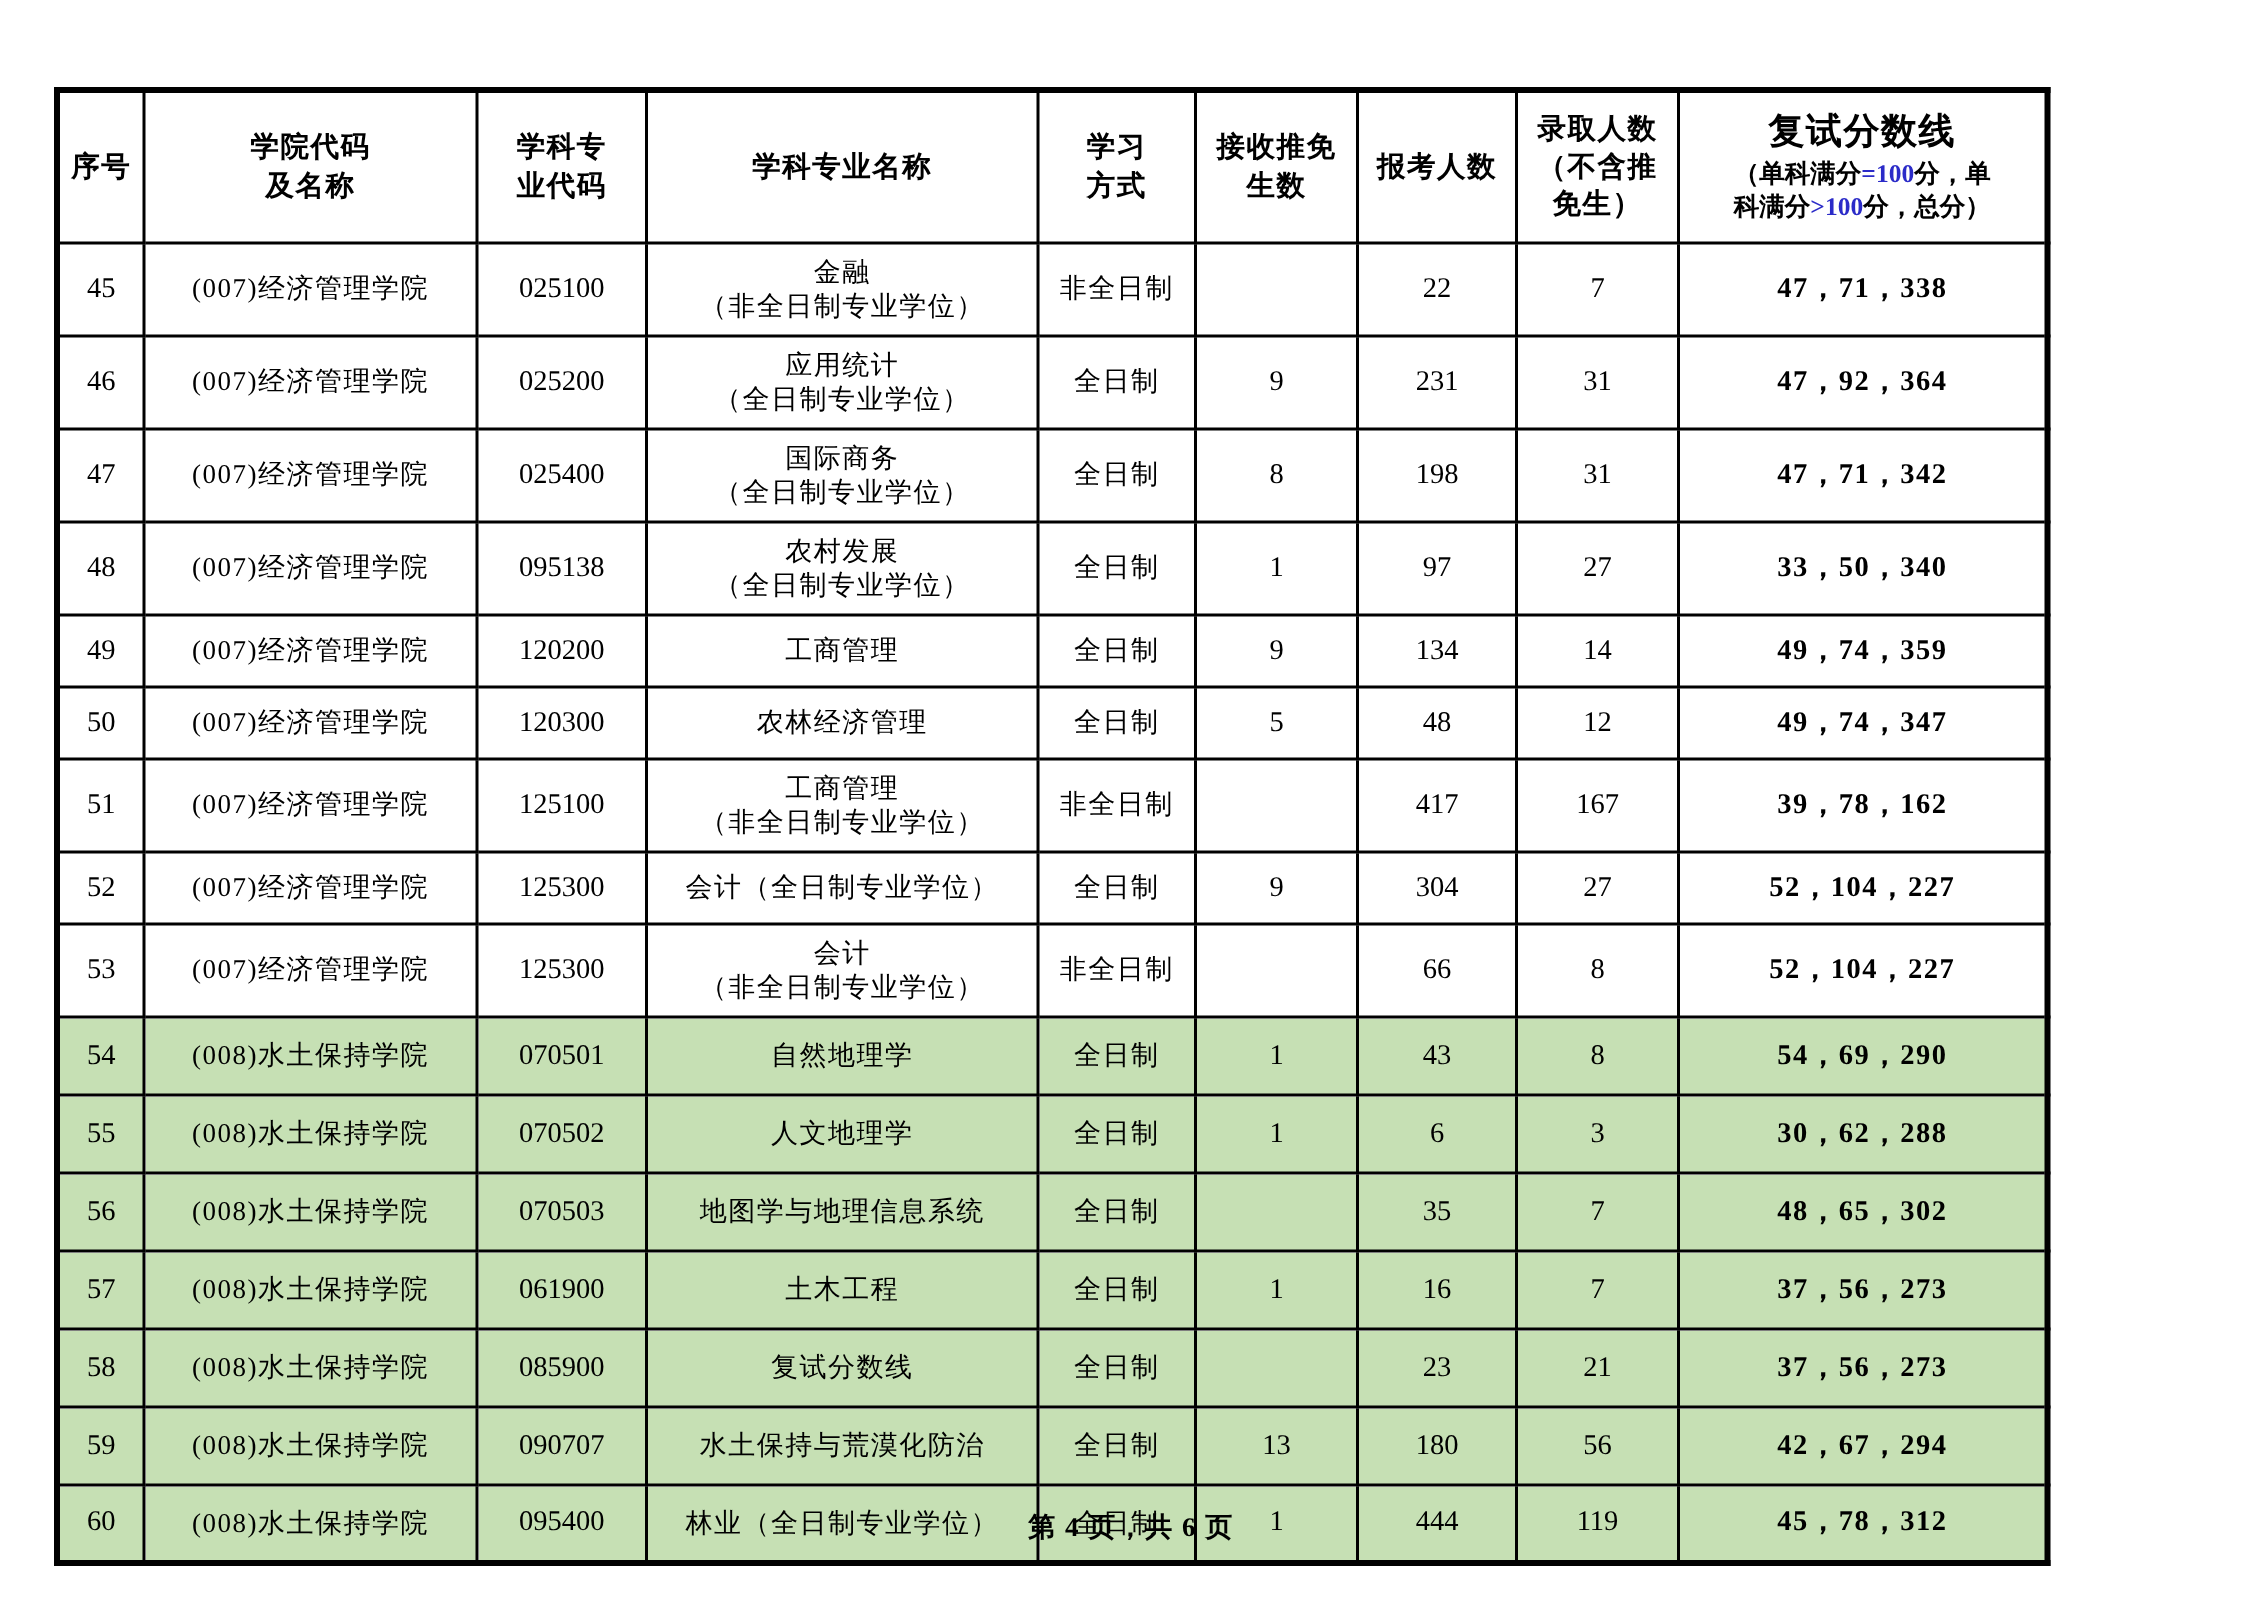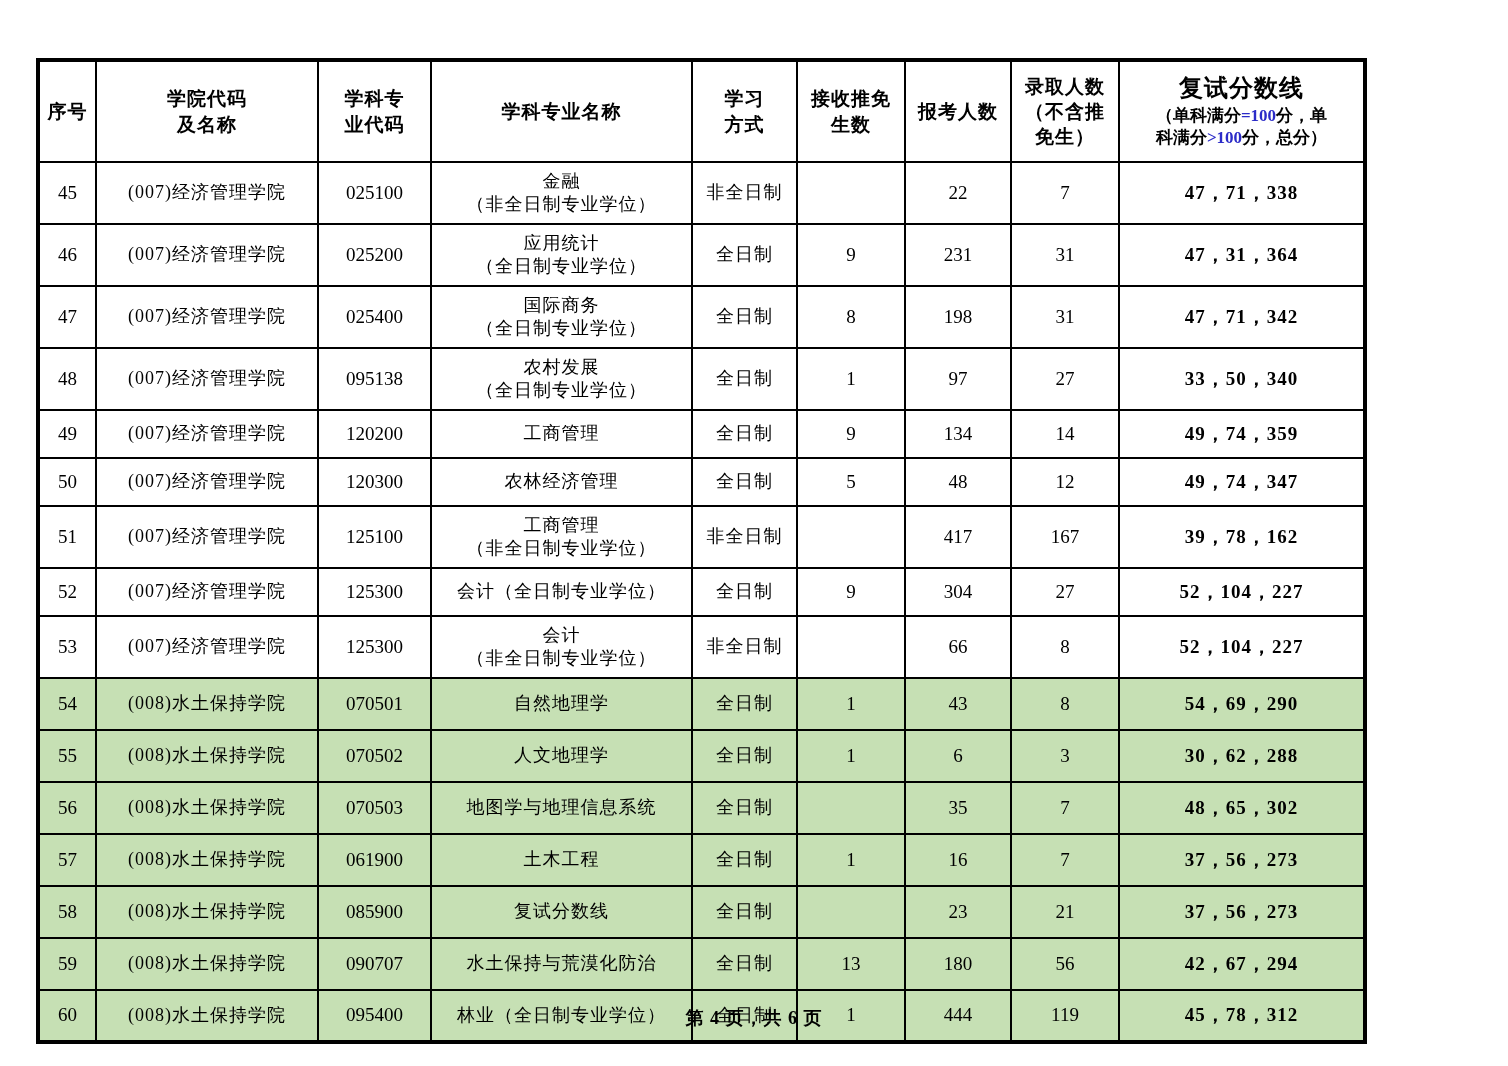--- a/index.html
+++ b/index.html
@@ -116,21 +116,21 @@
         <tr class="row-two">
           <td class="cell-index">46</td>
           <td class="cell-college">(007)经济管理学院</td>
           <td class="cell-code">025200</td>
           <td class="cell-name">应用统计
 （全日制专业学位）</td>
           <td class="cell-mode">全日制</td>
           <td class="cell-exempt">9</td>
           <td class="cell-applicants">231</td>
           <td class="cell-admitted">31</td>
-          <td class="cell-score">47，31，364</td>
+          <td class="cell-score">47，92，364</td>
         </tr>
         <tr class="row-two">
           <td class="cell-index">47</td>
           <td class="cell-college">(007)经济管理学院</td>
           <td class="cell-code">025400</td>
           <td class="cell-name">国际商务
 （全日制专业学位）</td>
           <td class="cell-mode">全日制</td>
           <td class="cell-exempt">8</td>
           <td class="cell-applicants">198</td>

